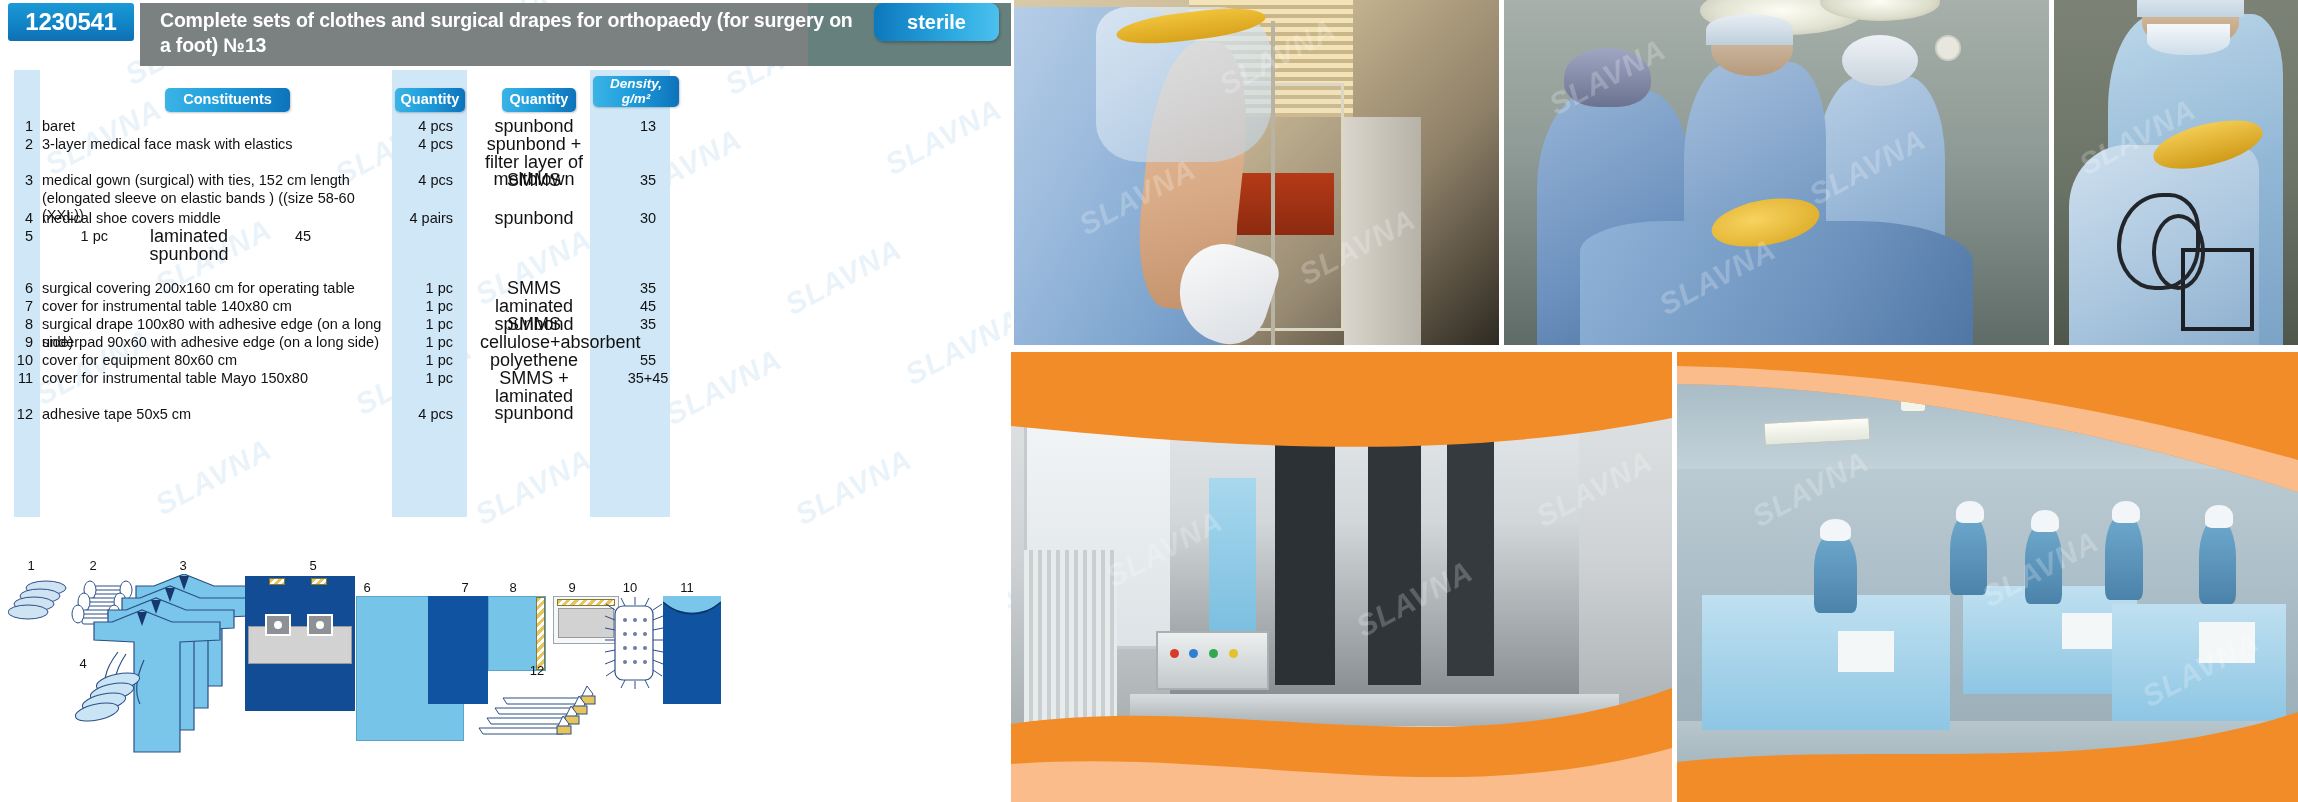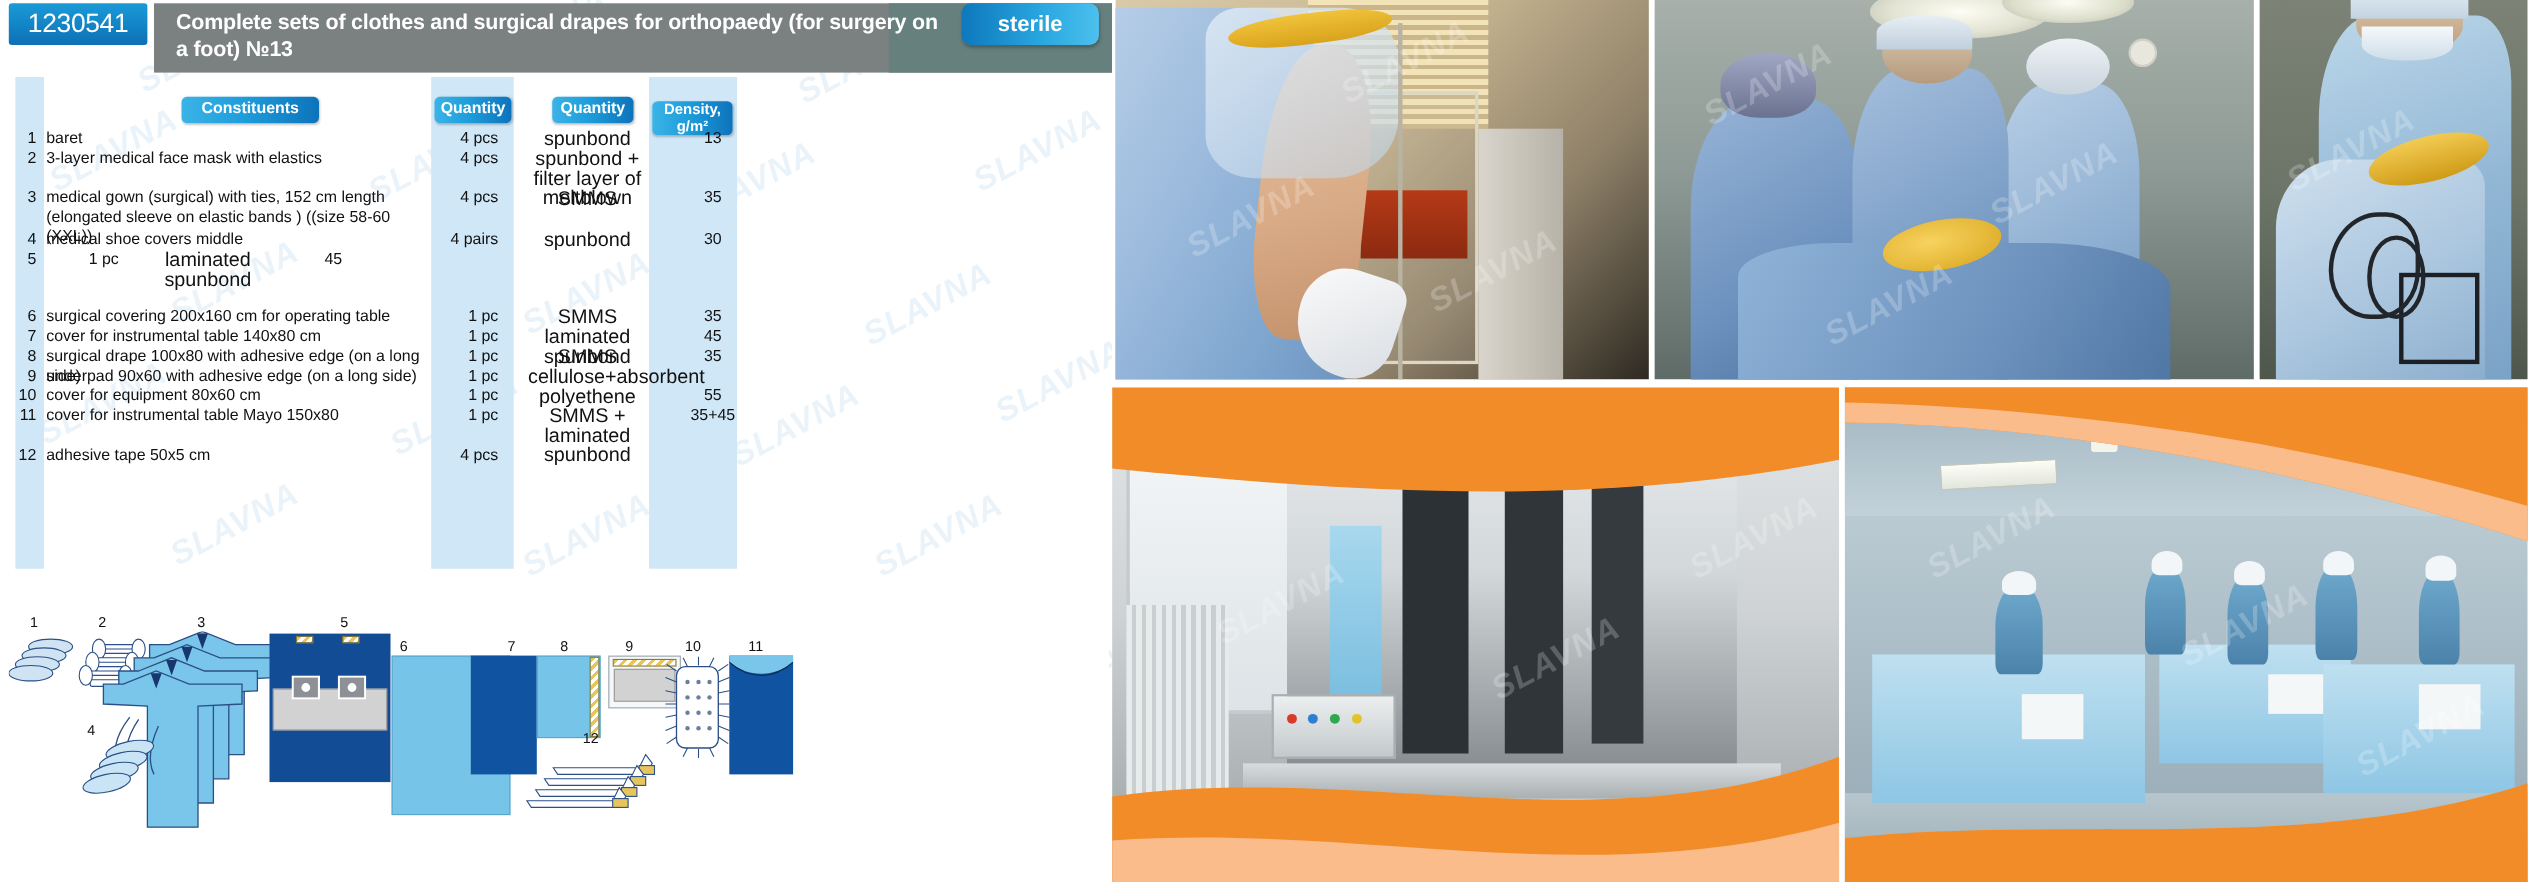--- a/index.html
+++ b/index.html
@@ -33,21 +33,21 @@
   .title-text {
     position: absolute; left: 160px; top: 8px; width: 700px;
     font-size: 19.5px; font-weight: bold; color: #ffffff;
     line-height: 25px; letter-spacing: -0.2px;
   }
   .code-badge {
     position: absolute; left: 8px; top: 3px;
     width: 126px; height: 38px;
     background: linear-gradient(to bottom, #1b9ad6 0%, #1184c6 55%, #0e6fb4 100%);
     border-radius: 3px;
-    color: #fff; font-size: 24px; font-weight: normal;
+    color: #fff; font-size: 24px; font-weight: bold;
     display:flex; align-items:center; justify-content:center;
     letter-spacing: -0.3px;
   }
   .sterile-badge {
     position: absolute; left: 874px; top: 3px;
     width: 125px; height: 38px;
     background: linear-gradient(to right, #0d78bd 0%, #2aa8e0 60%, #4cc0ee 100%);
     border-radius: 9px;
     color: #fff; font-size: 20px; font-weight: bold;
     display:flex; align-items:center; justify-content:center;
@@ -66,21 +66,21 @@
     background: linear-gradient(to right, #3bb3e6 0%, #1e9ddb 45%, #0d73bb 100%);
     border-radius: 5px;
     color:#fff; font-weight:bold;
     display:flex; align-items:center; justify-content:center;
     text-align:center; line-height:1.05;
     box-shadow: 0.5px 1px 2px rgba(0,0,0,.22);
   }
   .hdr-constituents { left:165px; top:88px; width:125px; height:24px; font-size:14.5px; }
   .hdr-quantity     { left:395px; top:88px; width:70px;  height:24px; font-size:14.5px; }
   .hdr-material     { left:502px; top:88px; width:74px;  height:24px; font-size:14.5px; }
-  .hdr-density      { left:593px; top:92px; width:73px;  height:31px; font-size:13.5px; flex-direction:column; }
+  .hdr-density      { left:593px; top:76px; width:86px;  height:31px; font-size:13.5px; flex-direction:column;font-style:italic; }
 
   
   .tbl { position:absolute; left:0; top:118px; width:700px; }
   .row { position:relative; display:flex; align-items:flex-start; }
   .c-num {
     width: 40px; text-align:right; padding-right:7px;
     font-size: 14.5px; color:#111;
   }
   .c-name {
     width: 345px; font-size: 14.5px; color:#111; line-height:17.5px;

